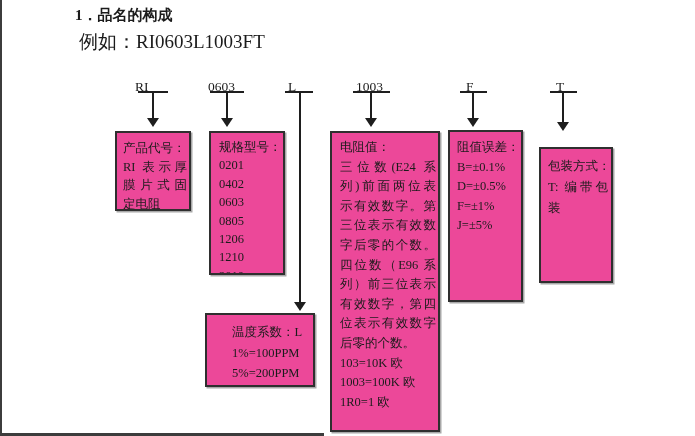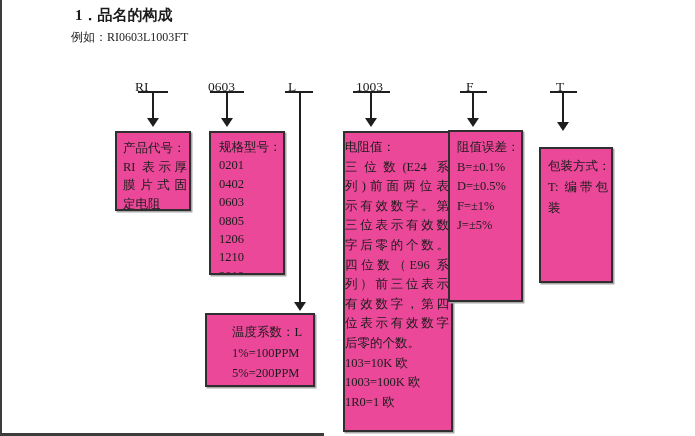--- a/index.html
+++ b/index.html
@@ -8,21 +8,21 @@
     width:695px;height:436px;
     background:#ffffff;
     overflow:hidden;
     font-family:"Liberation Serif","DejaVu Serif",serif;
     color:#1b1b1b;
   }
   .edge-left{position:absolute;left:0;top:0;width:2px;height:436px;background:#3c3c3c;}
   .edge-bottom{position:absolute;left:0;top:433px;width:324px;height:3px;background:#3c3c3c;}
 
   .heading{position:absolute;left:75px;top:6px;font-size:15px;font-weight:bold;white-space:nowrap;}
-  .example{position:absolute;left:71px;top:29px;font-size:12px;white-space:nowrap;}
+  .example{position:absolute;left:79px;top:29px;font-size:19px;white-space:nowrap;}
 
   .code-label{position:absolute;top:62px;font-size:13.5px;white-space:nowrap;margin-top:17px;}
 
   .arrow{position:absolute;top:91px;height:36px;}
   .arrow .bar{position:absolute;top:0;left:0;right:0;height:2px;background:#1e1e1e;}
   .arrow .stem{position:absolute;top:0;bottom:8px;left:var(--cx);width:2px;background:#1e1e1e;}
   .arrow .head{
     position:absolute;bottom:0;left:calc(var(--cx) - 5px);
     width:0;height:0;
     border-left:6px solid transparent;
@@ -45,21 +45,21 @@
   .box-product .line{line-height:18.5px;}
   .box-product .line:nth-child(2),
   .box-product .line:nth-child(3){text-align:justify;text-align-last:justify;}
 
   .box-spec         {left:209px;top:131px;width:76px; height:144px;padding:5px 2px 0 8px;font-family:Liberation Serif, serif;}
   .box-spec .line   {line-height:18.4px;}
 
   .box-temp         {left:205px;top:313px;width:110px;height:74px; padding:7px 2px 0 25px;}
   .box-temp .line   {line-height:20.5px;}
 
-  .box-resistance      {left:343px;top:131px;width:110px;height:301px;padding:5px 2px 0 0;}
+  .box-resistance      {left:330px;top:131px;width:110px;height:301px;padding:5px 2px 0 8px;}
   .box-resistance .line{line-height:19.6px;}
   .box-resistance .line:nth-child(n+2):nth-child(-n+10){text-align:justify;text-align-last:justify;}
 
   .box-tolerance       {left:448px;top:130px;width:75px; height:172px;padding:6px 2px 0 7px;}
   .box-tolerance .line {line-height:19.5px;}
 
   .box-packaging       {left:539px;top:135px;width:74px; height:136px;padding:7px 3px 0 7px;margin-top:12px;}
   .box-packaging .line {line-height:21px;}
   .box-packaging .line:nth-child(2){text-align:justify;text-align-last:justify;}
 </style>

